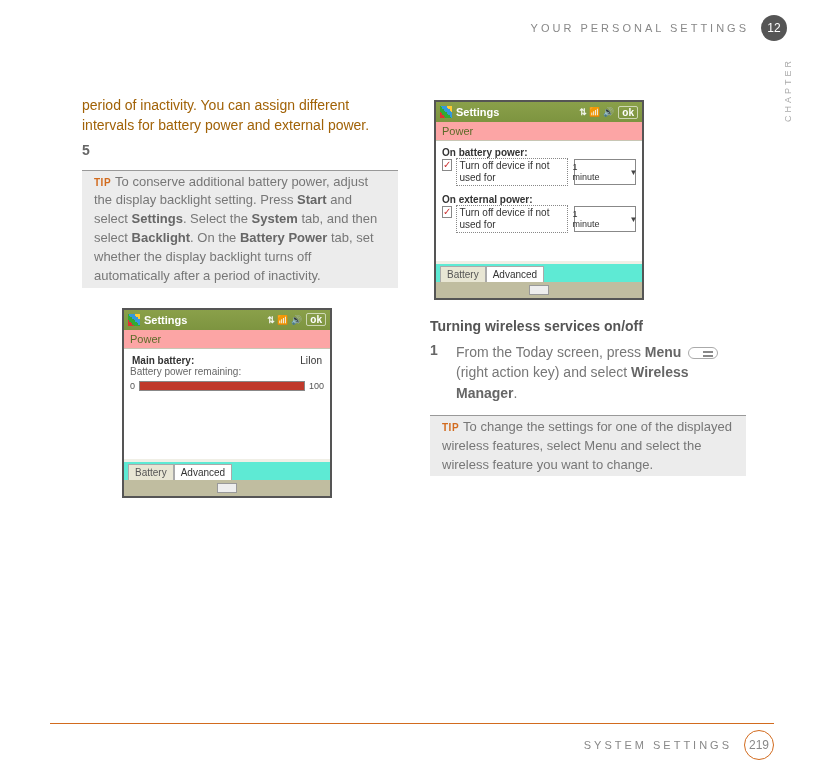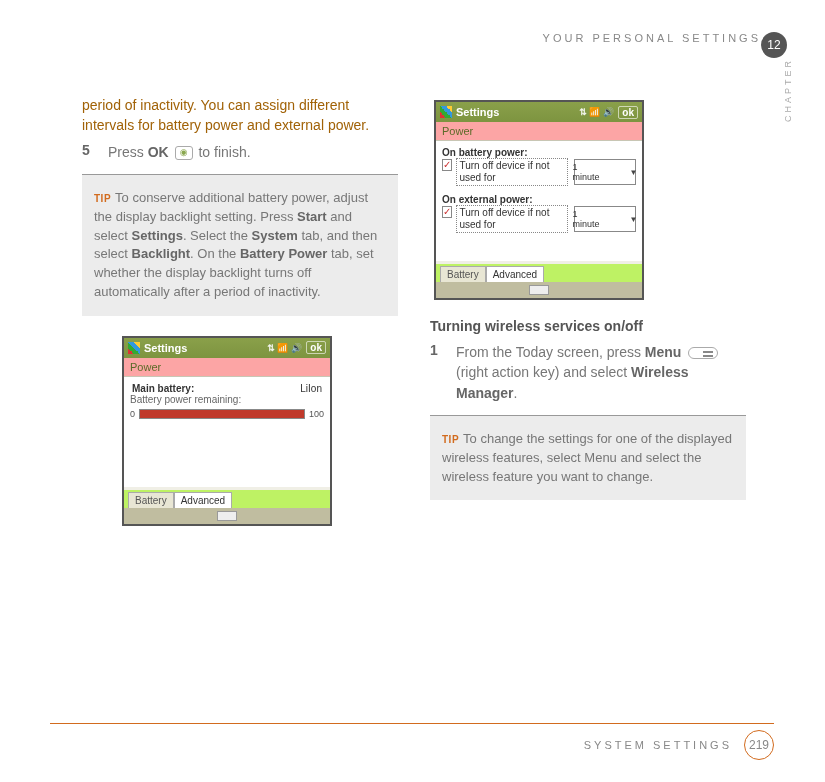--- a/index.html
+++ b/index.html
@@ -1,20 +1,20 @@
 <!DOCTYPE html>
 <html><head>
 <meta charset="utf-8">
 <style>
   * { box-sizing: border-box; margin: 0; padding: 0; }
   html, body { width: 825px; height: 782px; font-family: Arial, Helvetica, sans-serif; background: #fff; color: #555; position: relative; }
   .page { position: relative; width: 825px; height: 782px; }
 
   
-  .header { position: absolute; top: 32px; right: 38px; display: flex; align-items: flex-start; }
+  .header { position: absolute; top: 15px; right: 38px; display: flex; align-items: center; gap: 12px; }
   .header-title { font-size: 11px; letter-spacing: 3px; color: #888; }
   .chapter-badge { width: 26px; height: 26px; border-radius: 50%; background: #555; color: #fff; display: flex; align-items: center; justify-content: center; font-size: 12px; }
   .chapter-side { position: absolute; right: 32px; top: 58px; font-size: 9px; letter-spacing: 3px; color: #aaa; writing-mode: vertical-rl; transform: rotate(180deg); }
 
   
   .col { position: absolute; width: 320px; }
   .col-left  { left: 82px;  top: 95px; }
   .col-right { left: 430px; top: 100px; }
 
   .para { font-size: 14px; line-height: 1.45; color: #a16207; margin-bottom: 6px; }
@@ -22,21 +22,21 @@
   .step { display: flex; gap: 12px; margin: 6px 0 12px 0; }
   .step-num { font-weight: bold; color: #666; font-size: 14px; width: 14px; flex-shrink: 0; }
   .step-body { font-size: 14px; line-height: 1.45; color: #777; }
   .step-body b { color: #666; font-weight: bold; }
 
   .ok-icon-inline { display:inline-flex; vertical-align:middle; width:18px; height:14px; border:1px solid #aaa; border-radius:3px; background:#fff; align-items:center; justify-content:center; font-size:9px; color:#8aa84f; margin:0 2px; }
   .menu-key-inline { display:inline-block; vertical-align:middle; width:30px; height:12px; border:1px solid #aaa; border-radius:7px; background:#fff; margin:0 3px; position:relative; }
   .menu-key-inline::after { content:""; position:absolute; right:4px; top:3px; width:10px; height:2px; border-top:2px solid #888; border-bottom:2px solid #888; }
 
   
-  .tipbox { background: #ececec; border-top: 1px solid #999; padding: 14px 12px; font-size: 13px; line-height: 1.45; color: #777; margin: 10px 4px 20px 0; }
+  .tipbox { background: #ececec; border-top: 1px solid #999; padding: 2px 12px; font-size: 13px; line-height: 1.45; color: #777; margin: 10px 4px 20px 0; }
   .tip-label { color: #d26b1e; font-size: 10px; font-weight: bold; letter-spacing: 0.5px; margin-right: 4px; }
   .tipbox b { color: #666; }
 
   .subheading { font-size: 14px; font-weight: bold; color: #555; margin: 18px 0 8px 0; }
 
   
   .device-shot { border: 2px solid #555; background: #f0efe6; font-size: 10px; color: #333; position: relative; }
   .shot1 { width: 210px; height: 190px; margin: 10px 0 0 40px; }
   .shot2 { width: 210px; height: 200px; margin-left: 4px; }
 
@@ -51,21 +51,21 @@
 
   .ds-field { margin-bottom:8px; }
   .ds-field-label { font-size:10px; font-weight:bold; color:#333; }
   .ds-check-row { display:flex; align-items:flex-start; gap:4px; }
   .ds-check { width:12px; height:12px; border:1px solid #888; background:#fff; display:flex; align-items:center; justify-content:center; color:#c33; font-size:10px; line-height:1; margin-top:1px; }
   .ds-check-text { font-size:10px; line-height:1.2; color:#333; border:1px dotted #888; padding:1px 2px; }
   .ds-select { width:62px; height:14px; border:1px solid #888; background:#fff; display:flex; align-items:center; justify-content:center; padding:12px 2px; font-size:9px; margin-left:6px;gap:30px; }
   .ds-select .arr { font-size:8px; color:#444; }
   .ds-row2 { display:flex; align-items:center; }
 
-  .ds-tabs { position:absolute; bottom:16px; left:0; right:0; height:18px; background:#bef264; display:flex; align-items:flex-end; padding-left:4px; gap:0; }
+  .ds-tabs { position:absolute; bottom:16px; left:0; right:0; height:18px; background:#5eead4; display:flex; align-items:flex-end; padding-left:4px; gap:0; }
   .ds-tab { background:#e8e6d4; border:1px solid #aaa; border-bottom:none; padding:2px 6px; font-size:10px; color:#555; }
   .ds-tab.active { background:#fff; color:#333; }
   .ds-kbdbar { position:absolute; bottom:0; left:0; right:0; height:16px; background:#c0bda0; display:flex; align-items:center; justify-content:center; }
   .ds-kbd { width:20px; height:10px; background:#eee; border:1px solid #999; }
 
   .batt-block { font-size:10px; }
   .batt-line1 { display:flex; justify-content:space-between; padding:0 2px; }
   .batt-sub { color:#666; margin-bottom:4px; }
   .batt-bar-row { display:flex; align-items:center; gap:4px; }
   .batt-bar { flex:1; height:10px; border:1px solid #888; background:#c0392b; }
@@ -85,24 +85,20 @@
     <span class="header-title">YOUR PERSONAL SETTINGS</span>
     <span class="chapter-badge">12</span>
   </div>
   <div class="chapter-side">CHAPTER</div>
 
   <div class="col col-left">
     <p class="para">period of inactivity. You can assign different intervals for battery power and external power.</p>
 
     <div class="step">
       <div class="step-num">5</div>
-      <div class="step-body">
-        <span>Press </span><b>OK</b>
-        <span class="ok-icon-inline">◉</span><span> to finish.</span>
-      </div>
     </div>
 
     <div class="tipbox">
       <span class="tip-label">TIP</span><span>To conserve additional battery power, adjust the display backlight setting. Press </span><b>Start</b><span> and select </span><b>Settings</b><span>. Select the </span><b>System</b><span> tab, and then select </span><b>Backlight</b><span>. On the </span><b>Battery Power</b><span> tab, set whether the display backlight turns off automatically after a period of inactivity.</span>
     </div>
 
     <div class="device-shot shot1">
       <div class="ds-titlebar">
         <span class="flag"></span>
         <span>Settings</span>

